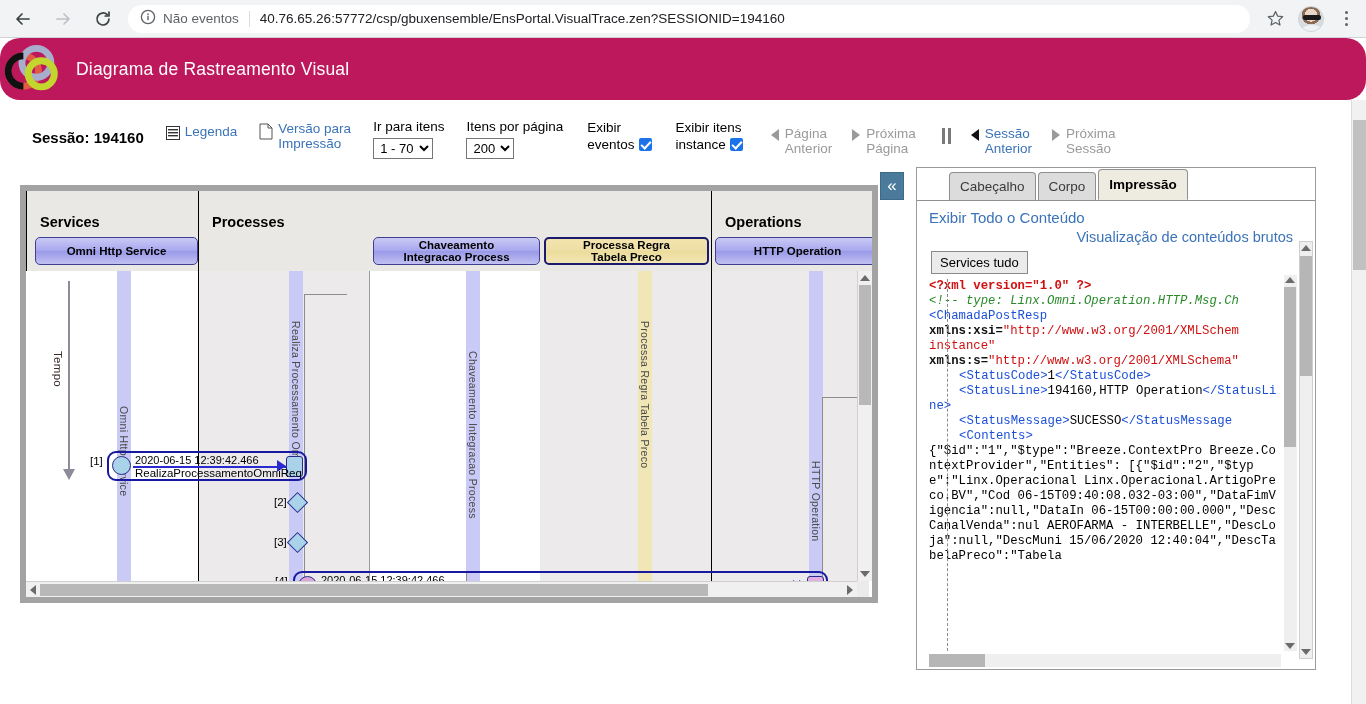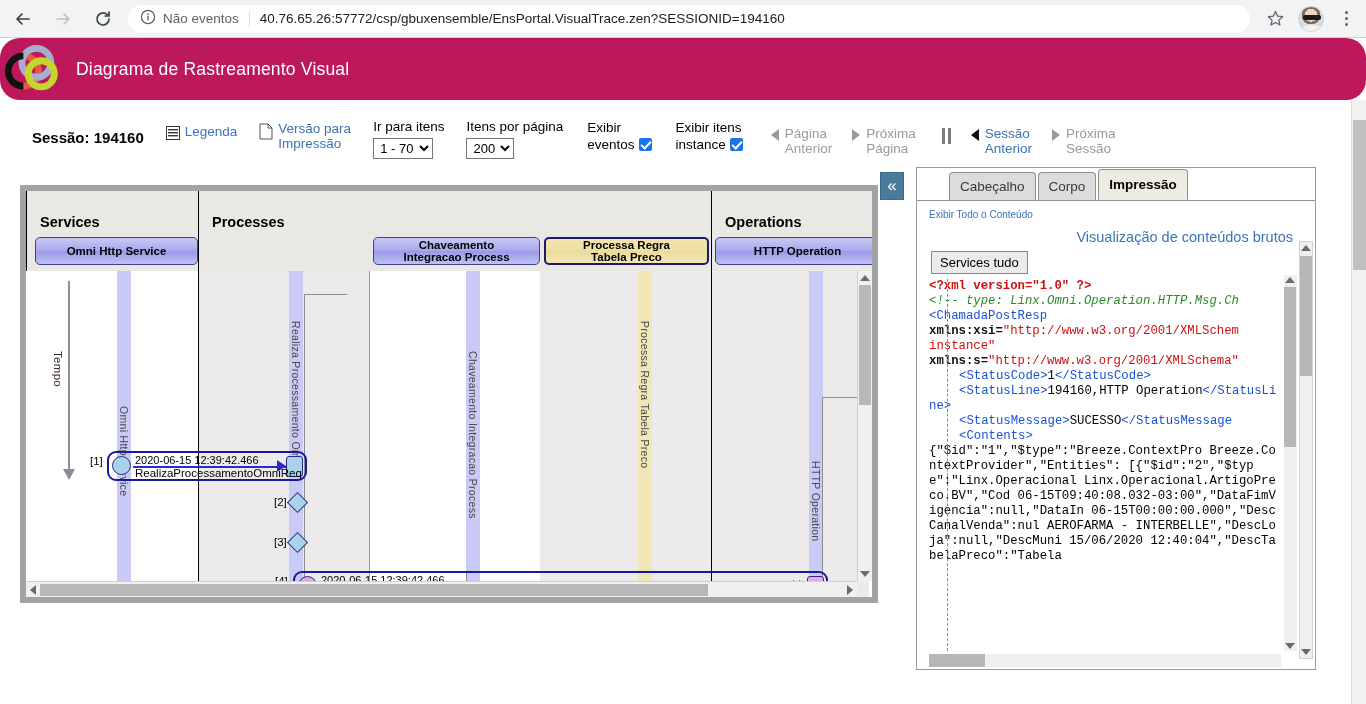--- a/index.html
+++ b/index.html
@@ -248,21 +248,21 @@
     display: flex; align-items: center; font-size: 13.5px; color: #3a3a3a;
     background: #dcdcdc; border: 1px solid #8f8f8f; border-bottom: none;
     border-radius: 4px 4px 0 0; cursor: pointer;
   }
   .tab.active {
     background: #eeece1; color: #000; font-weight: bold; height: 31px;
     border-bottom: 1px solid #eeece1;
   }
   .detail-body { position: absolute; left: 0; top: 33px; right: 0; bottom: 0; background: #ffffff; }
   .link-row1 {
-    position: absolute; left: 12px; top: 8px; font-size: 10px; color: #3b73b9; cursor: pointer;
+    position: absolute; left: 12px; top: 8px; font-size: 15px; color: #3b73b9; cursor: pointer;
   }
   .link-row2 {
     position: absolute; right: 22px; top: 28px; font-size: 14.5px; color: #3b73b9; cursor: pointer;
   }
   .expand-btn {
     position: absolute; left: 14px; top: 50px;
     font-family: "Liberation Sans", sans-serif; font-size: 13px;
     padding: 3px 8px; background: #ebebeb; border: 1px solid #8a8a8a; color: #000; cursor: pointer;
   }
   .xml-box {

